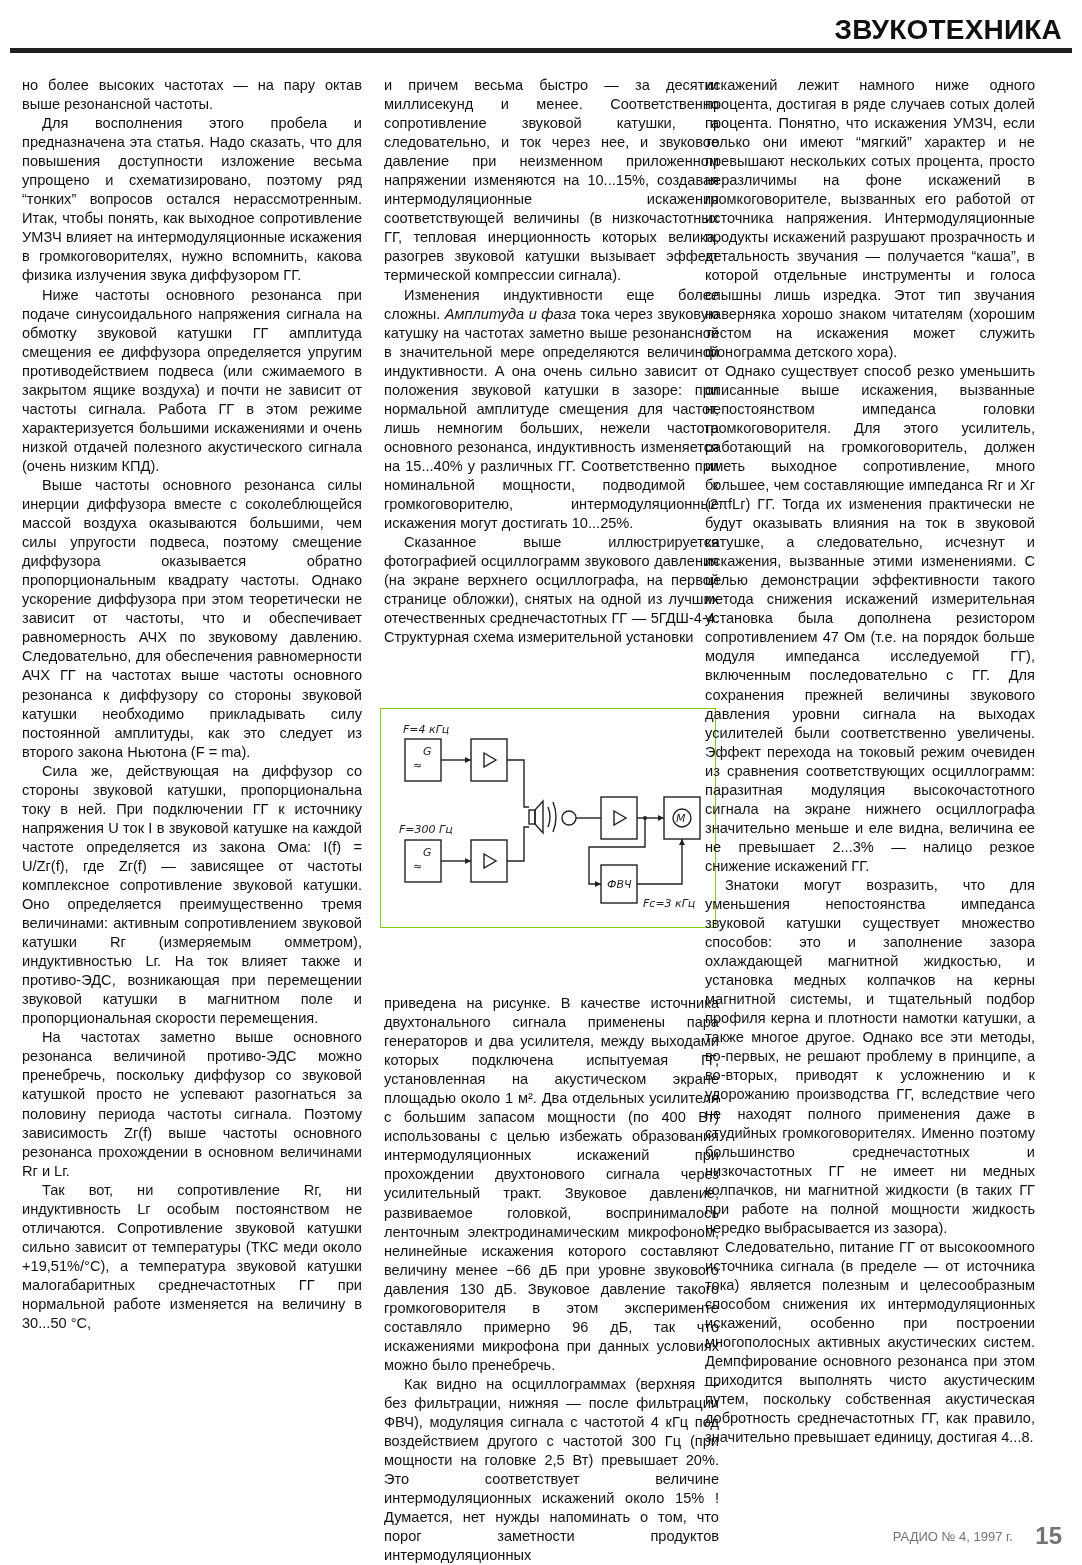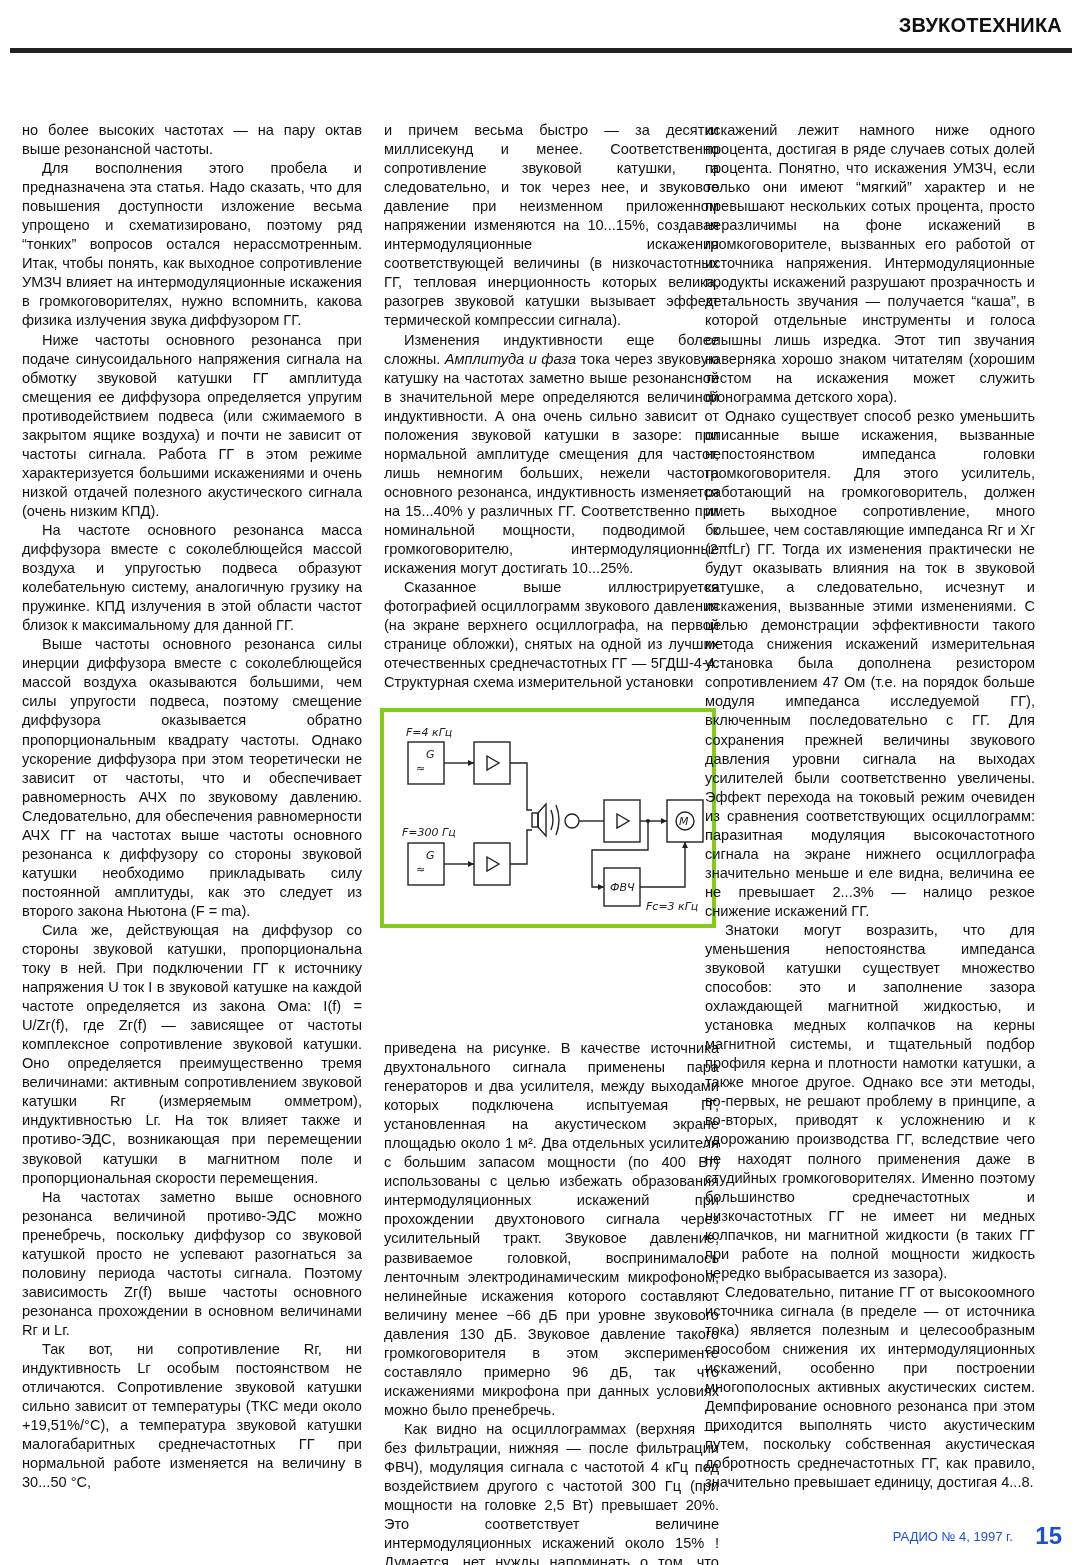--- a/index.html
+++ b/index.html
@@ -1,60 +1,59 @@
 <!DOCTYPE html>
 <html><head>
 <meta charset="utf-8">
 <style>
   html, body { margin: 0; padding: 0; background: #ffffff; }
   body { width: 1082px; height: 1565px; position: relative; overflow: hidden; color: #111; }
   .section-title {
     position: absolute; right: 20px; top: 14px;
-    font-family: "Liberation Sans", sans-serif; font-weight: bold; font-size: 20px;
+    font-family: "Liberation Sans", sans-serif; font-weight: bold; font-size: 28px;
     letter-spacing: 0.2px; color: #111;
   }
   .header-rule {
     position: absolute; left: 10px; right: 10px; top: 48px; height: 5px; background: #222;
   }
   .col {
     position: absolute; top: 76px;
     font-family: "Liberation Sans", sans-serif; font-size: 14.6px; line-height: 19.05px;
-    text-align: justify; hyphens: manual; margin-top: 45px;
+    text-align: justify; hyphens: manual;
   }
   .col p { margin: 0; text-indent: 0; }
   .col p.ind { text-indent: 20px; }
   #col1 { left: 22px; width: 340px; }
   #col2 { left: 384px; width: 335px; }
   #col2b { left: 384px; width: 335px; top: 994px; }
   #col3 { left: 705px; width: 330px; }
   .figure {
     position: absolute; left: 380px; top: 708px; width: 336px; height: 220px;
-    border: 4px solid #84cc16; box-sizing: border-box;
+    border: 1px solid #84cc16; box-sizing: border-box;
   }
   .figure svg { position: absolute; left: 0; top: 0; }
   .fig-label { font-family: "DejaVu Sans", sans-serif; font-style: italic; font-size: 11px; fill: #222; }
   .footer {
     position: absolute; right: 20px; top: 1522px;
-    font-family: "Liberation Sans", sans-serif; color: #1d4ed8;
+    font-family: "Liberation Sans", sans-serif; color: #737373;
   }
   .footer .mag { font-size: 13px; vertical-align: middle; margin-right: 18px; }
   .footer .pg { font-size: 24px; font-weight: bold; vertical-align: middle; }
   i { font-style: italic; }
 </style>
 </head>
 <body>
 
 <div class="section-title">ЗВУКОТЕХНИКА</div>
 <div class="header-rule"></div>
 
 <div class="col" id="col1">
   <p>но более высоких частотах — на пару октав выше резонансной частоты.</p>
   <p class="ind">Для восполнения этого пробела и предназначена эта статья. Надо сказать, что для повышения доступности изложение весьма упрощено и схематизировано, поэтому ряд “тонких” вопросов остался нерассмотренным. Итак, чтобы понять, как выходное сопротивление УМЗЧ влияет на интермодуляционные искажения в громкоговорителях, нужно вспомнить, какова физика излучения звука диффузором ГГ.</p>
   <p class="ind">Ниже частоты основного резонанса при подаче синусоидального напряжения сигнала на обмотку звуковой катушки ГГ амплитуда смещения ее диффузора определяется упругим противодействием подвеса (или сжимаемого в закрытом ящике воздуха) и почти не зависит от частоты сигнала. Работа ГГ в этом режиме характеризуется большими искажениями и очень низкой отдачей полезного акустического сигнала (очень низким КПД).</p>
-  <p class="ind">На частоте основного резонанса масса диффузора вместе с соколеблющейся массой воздуха и упругостью подвеса образуют колебательную систему, аналогичную грузику на пружинке. КПД излучения в этой области частот близок к максимальному для данной ГГ.</p>
   <p class="ind">Выше частоты основного резонанса силы инерции диффузора вместе с соколеблющейся массой воздуха оказываются большими, чем силы упругости подвеса, поэтому смещение диффузора оказывается обратно пропорциональным квадрату частоты. Однако ускорение диффузора при этом теоретически не зависит от частоты, что и обеспечивает равномерность АЧХ по звуковому давлению. Следовательно, для обеспечения равномерности АЧХ ГГ на частотах выше частоты основного резонанса к диффузору со стороны звуковой катушки необходимо прикладывать силу постоянной амплитуды, как это следует из второго закона Ньютона (F = ma).</p>
   <p class="ind">Сила же, действующая на диффузор со стороны звуковой катушки, пропорциональна току в ней. При подключении ГГ к источнику напряжения U ток I в звуковой катушке на каждой частоте определяется из закона Ома: I(f) = U/Zг(f), где Zг(f) — зависящее от частоты комплексное сопротивление звуковой катушки. Оно определяется преимущественно тремя величинами: активным сопротивлением звуковой катушки Rг (измеряемым омметром), индуктивностью Lг. На ток влияет также и противо-ЭДС, возникающая при перемещении звуковой катушки в магнитном поле и пропорциональная скорости перемещения.</p>
   <p class="ind">На частотах заметно выше основного резонанса величиной противо-ЭДС можно пренебречь, поскольку диффузор со звуковой катушкой просто не успевают разогнаться за половину периода частоты сигнала. Поэтому зависимость Zг(f) выше частоты основного резонанса прохождении в основном величинами Rг и Lг.</p>
   <p class="ind">Так вот, ни сопротивление Rг, ни индуктивность Lг особым постоянством не отличаются. Сопротивление звуковой катушки сильно зависит от температуры (ТКС меди около +19,51%/°С), а температура звуковой катушки малогабаритных среднечастотных ГГ при нормальной работе изменяется на величину в 30...50 °С,</p>
 </div>
 
 <div class="col" id="col2">
   <p>и причем весьма быстро — за десятки миллисекунд и менее. Соответственно сопротивление звуковой катушки, а следовательно, и ток через нее, и звуковое давление при неизменном приложенном напряжении изменяются на 10...15%, создавая интермодуляционные искажения соответствующей величины (в низкочастотных ГГ, тепловая инерционность которых велика, разогрев звуковой катушки вызывает эффект термической компрессии сигнала).</p>
   <p class="ind"><span>Изменения индуктивности еще более сложны. </span><i>Амплитуда и фаза</i><span> тока через звуковую катушку на частотах заметно выше резонансной в значительной мере определяются величиной индуктивности. А она очень сильно зависит от положения звуковой катушки в зазоре: при нормальной амплитуде смещения для частот, лишь немногим больших, нежели частота основного резонанса, индуктивность изменяется на 15...40% у различных ГГ. Соответственно при номинальной мощности, подводимой к громкоговорителю, интермодуляционные искажения могут достигать 10...25%.</span></p>
   <p class="ind">Сказанное выше иллюстрируется фотографией осциллограмм звукового давления (на экране верхнего осциллографа, на первой странице обложки), снятых на одной из лучших отечественных среднечастотных ГГ — 5ГДШ-4-4. Структурная схема измерительной установки</p>

